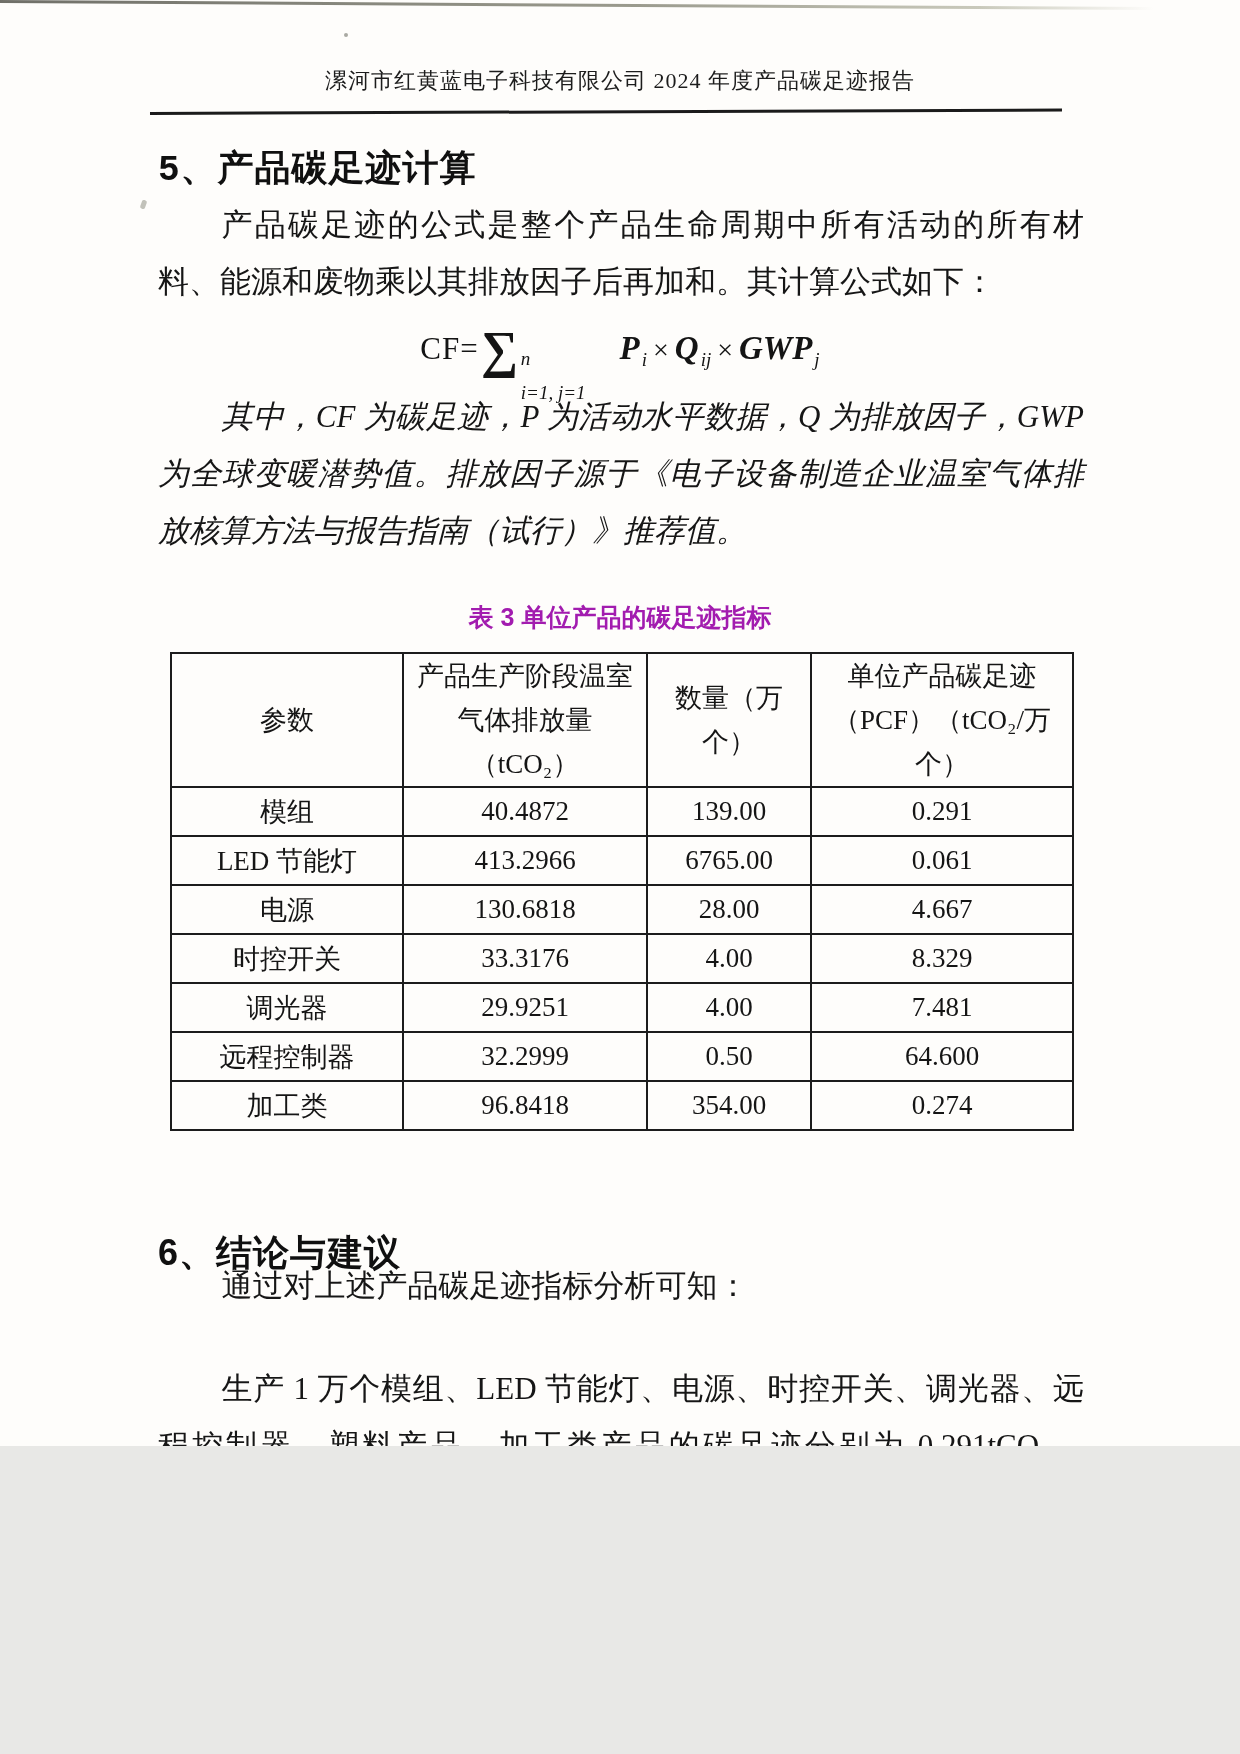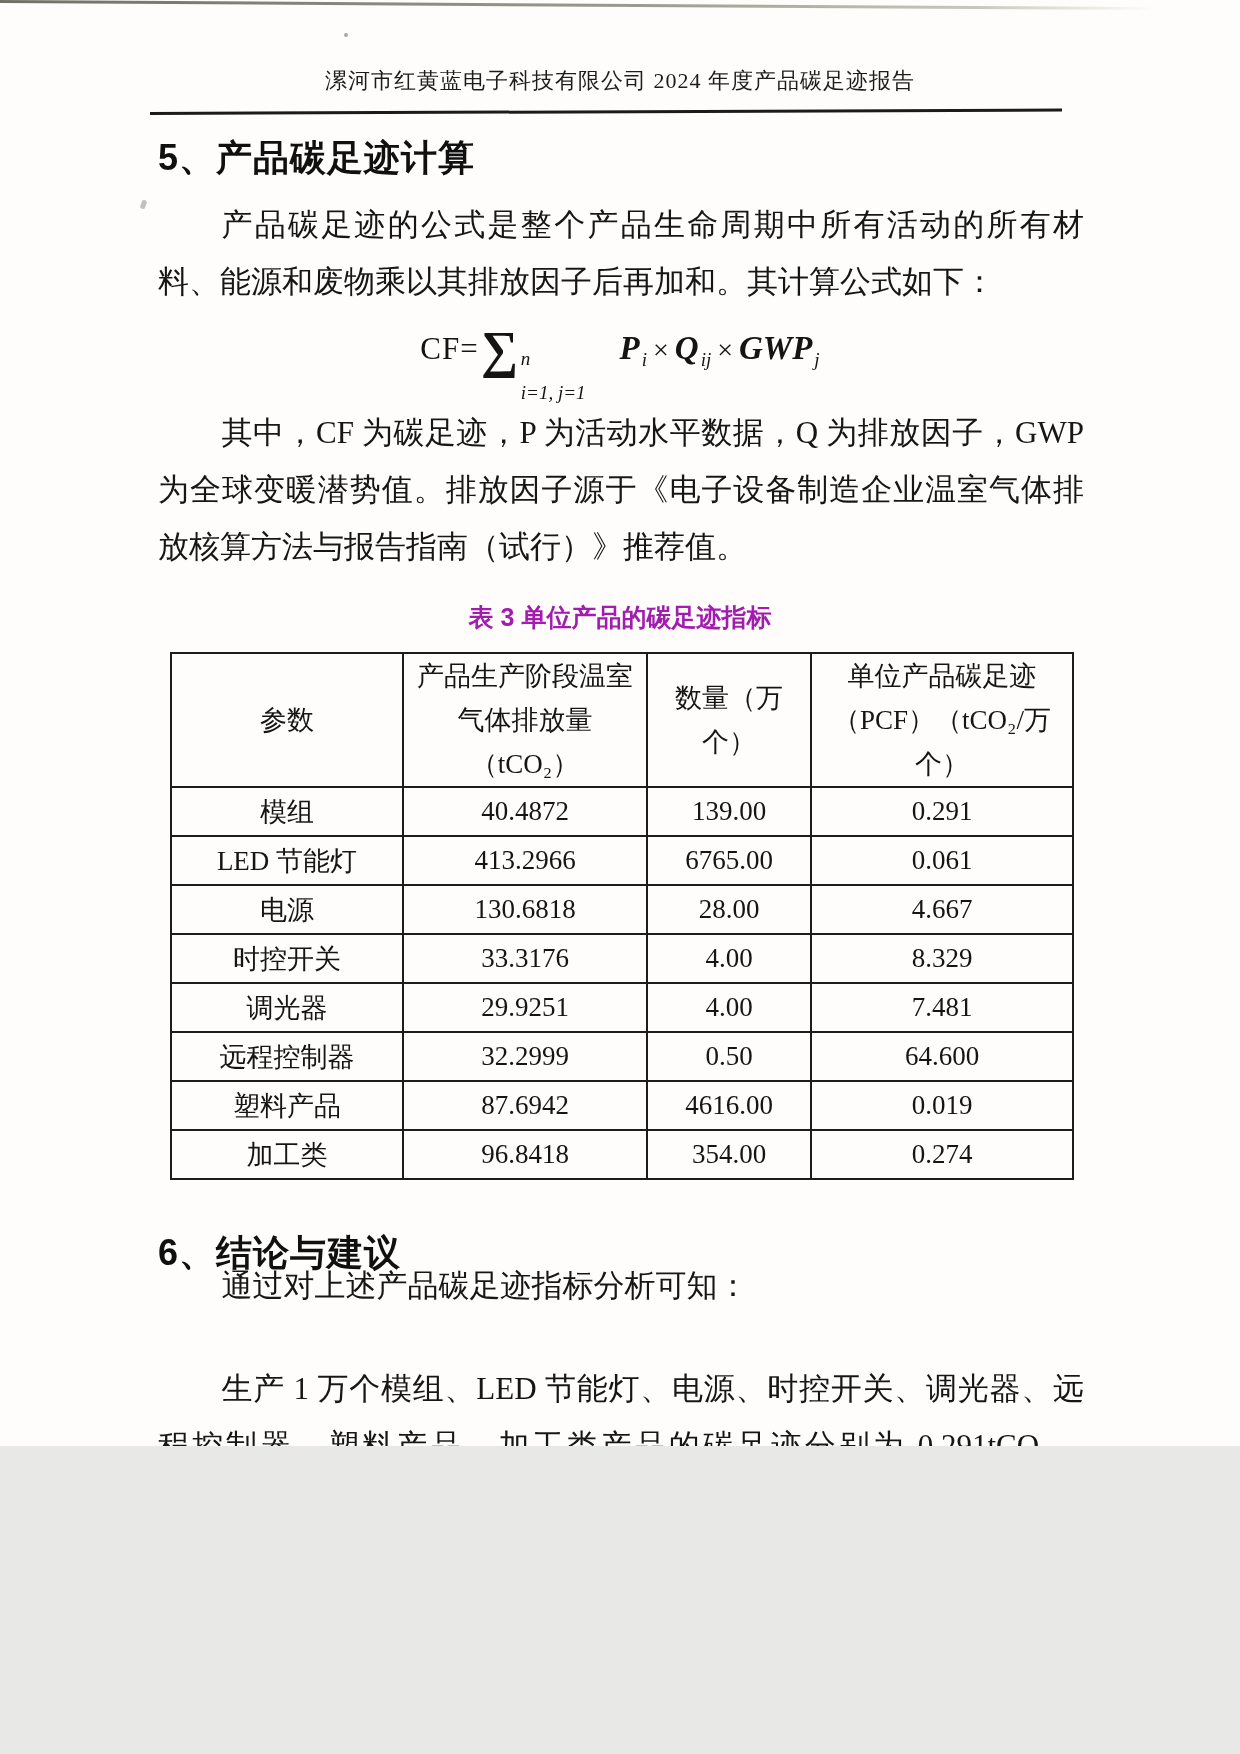--- a/index.html
+++ b/index.html
@@ -37,32 +37,32 @@
     position:absolute; top:112px; left:150px; width:912px; height:3px;
     background:#1b1b1b; transform:rotate(-0.22deg); transform-origin:left center;
   }
 
   
   .sec-title {
     position:absolute; left:158px;
     font-family:"Liberation Sans","DejaVu Sans",sans-serif;
     font-weight:bold; font-size:36px; letter-spacing:1px; color:#101010;
   }
-  #sec5-title { top:134px; }
+  #sec5-title { top:144px;font-family:Liberation Mono, monospace; }
   #sec6-title { top:1229px; }
 
   
   .para {
     position:absolute; left:158px; width:926px;
     font-size:31px; line-height:57px;
     text-align:justify; color:#161616;
   }
   .indent { text-indent:2.05em; }
   #para-s5-intro   { top:196px; }
-  #para-s5-explain { top:404px; }
+  #para-s5-explain { top:388px;font-style:italic; }
   #para-s6-lead    { top:1257px; text-align:left; }
   #para-s6-body    { top:1360px; }
 
   
   .formula {
     position:absolute; top:320px; left:0; width:100%;
     text-align:center; font-size:31px; white-space:nowrap;
   }
   .f-lhs { letter-spacing:1px; }
   .f-sigma { font-size:52px; font-weight:bold; vertical-align:-8px; margin-left:2px; }
@@ -168,26 +168,20 @@
         <td>4.00</td>
         <td>7.481</td>
       </tr>
       <tr>
         <td>远程控制器</td>
         <td>32.2999</td>
         <td>0.50</td>
         <td>64.600</td>
       </tr>
       <tr>
-        <td>塑料产品</td>
-        <td>87.6942</td>
-        <td>4616.00</td>
-        <td>0.019</td>
-      </tr>
-      <tr>
         <td>加工类</td>
         <td>96.8418</td>
         <td>354.00</td>
         <td>0.274</td>
       </tr>
     </tbody>
   </table>
 
   <div class="sec-title" id="sec6-title">6、结论与建议</div>
 

